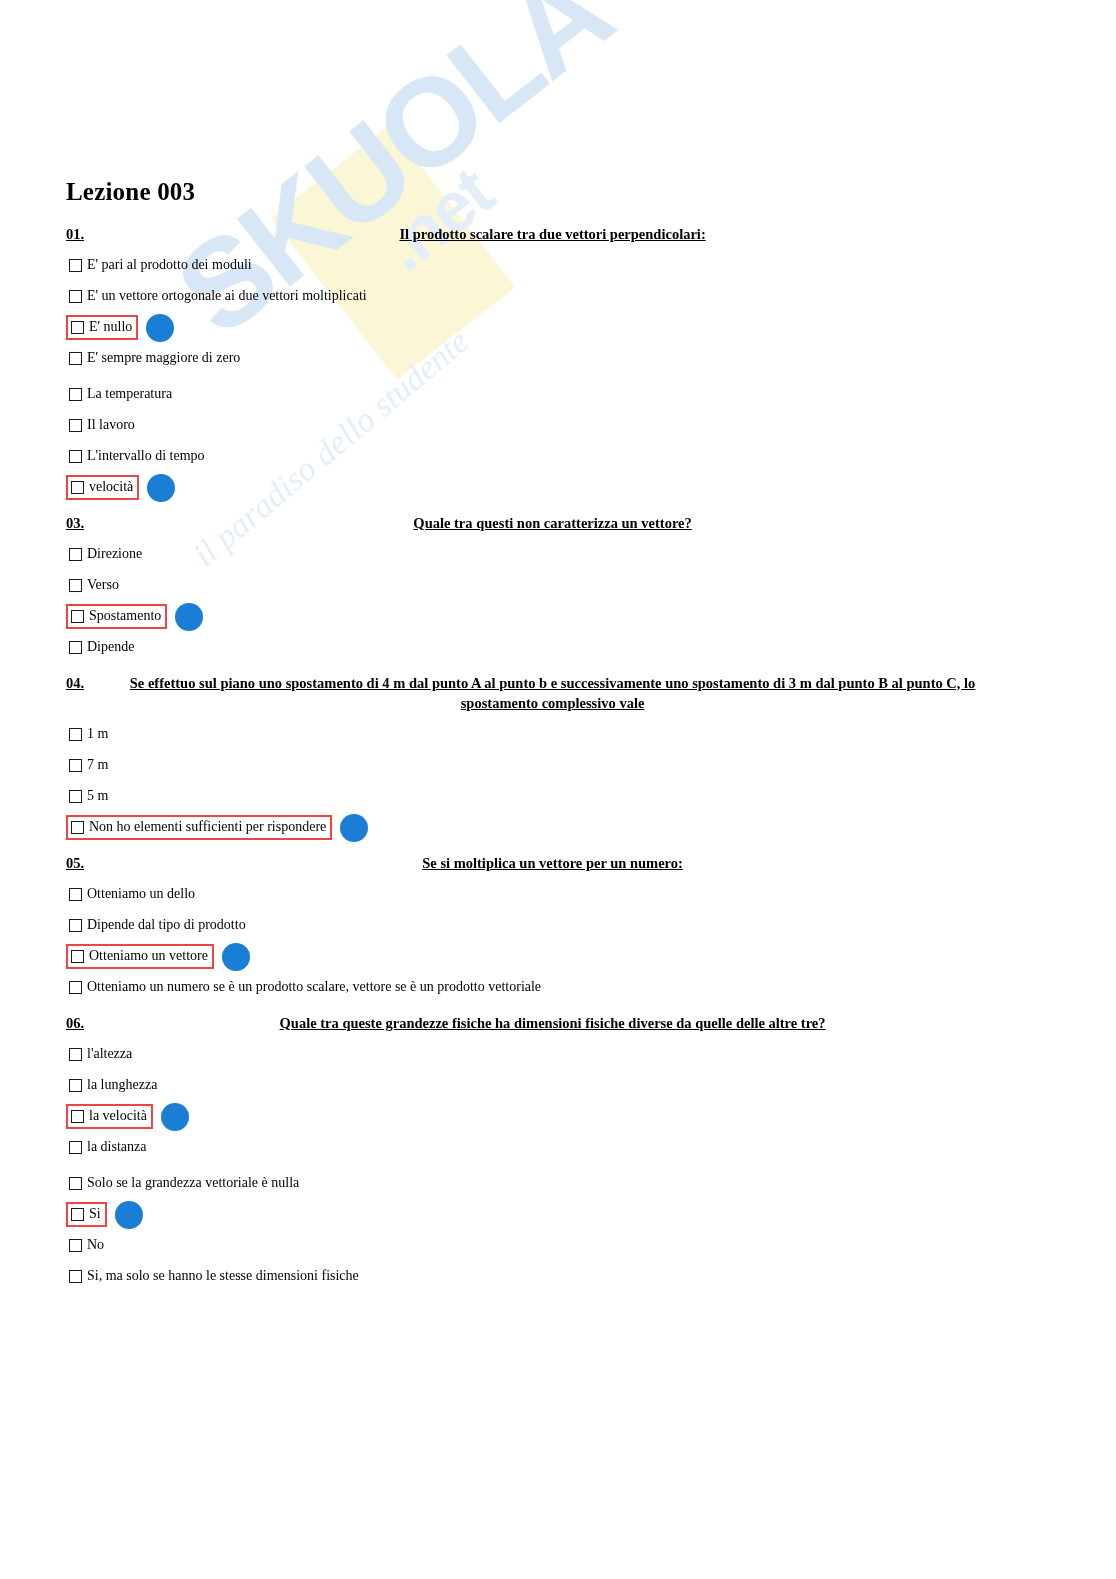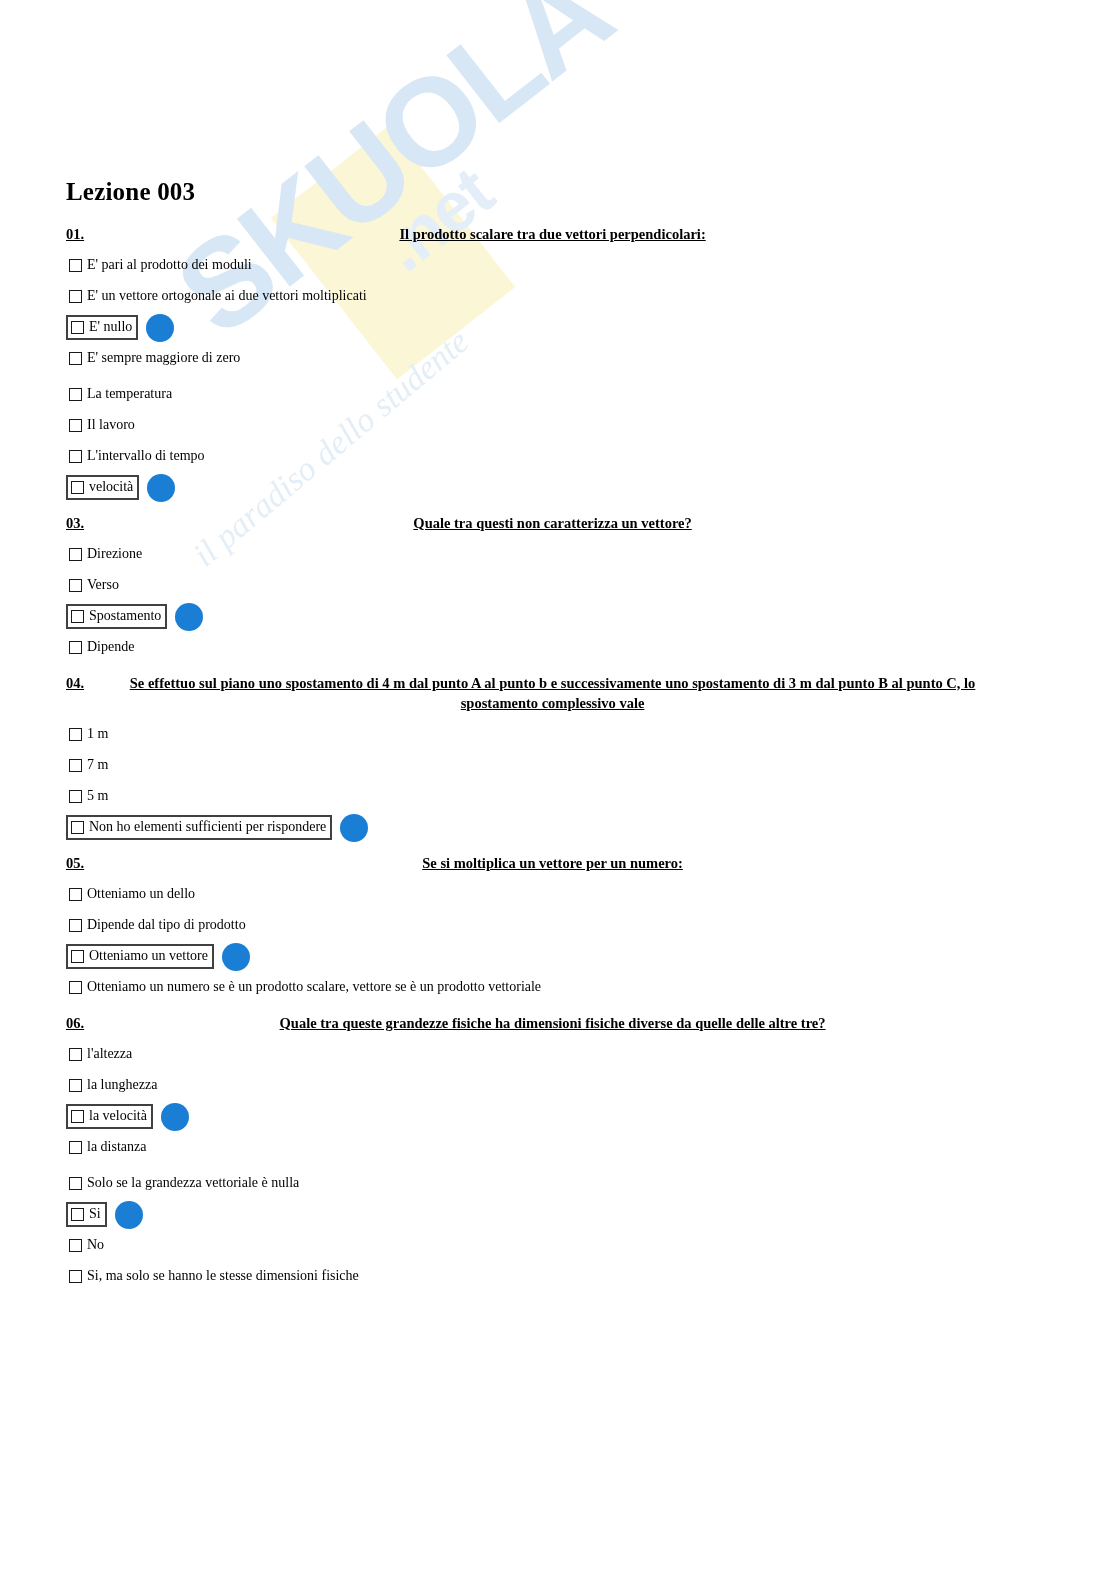--- a/index.html
+++ b/index.html
@@ -121,21 +121,21 @@
     height: 22px;
   }
 
   .opt-inner {
     display: inline-flex;
     align-items: center;
     padding: 2px 4px 2px 3px;
     box-sizing: border-box;
   }
   .option-row.highlight .opt-inner {
-    border: 2px solid #404040;
+    border: 2px solid #ef4444;
     justify-content: space-between;
   }
 
   .checkbox {
     flex: 0 0 auto;
     width: 13px;
     height: 13px;
     border: 1.6px solid #1a1a1a;
     background: #ffffff;
     box-sizing: border-box;

